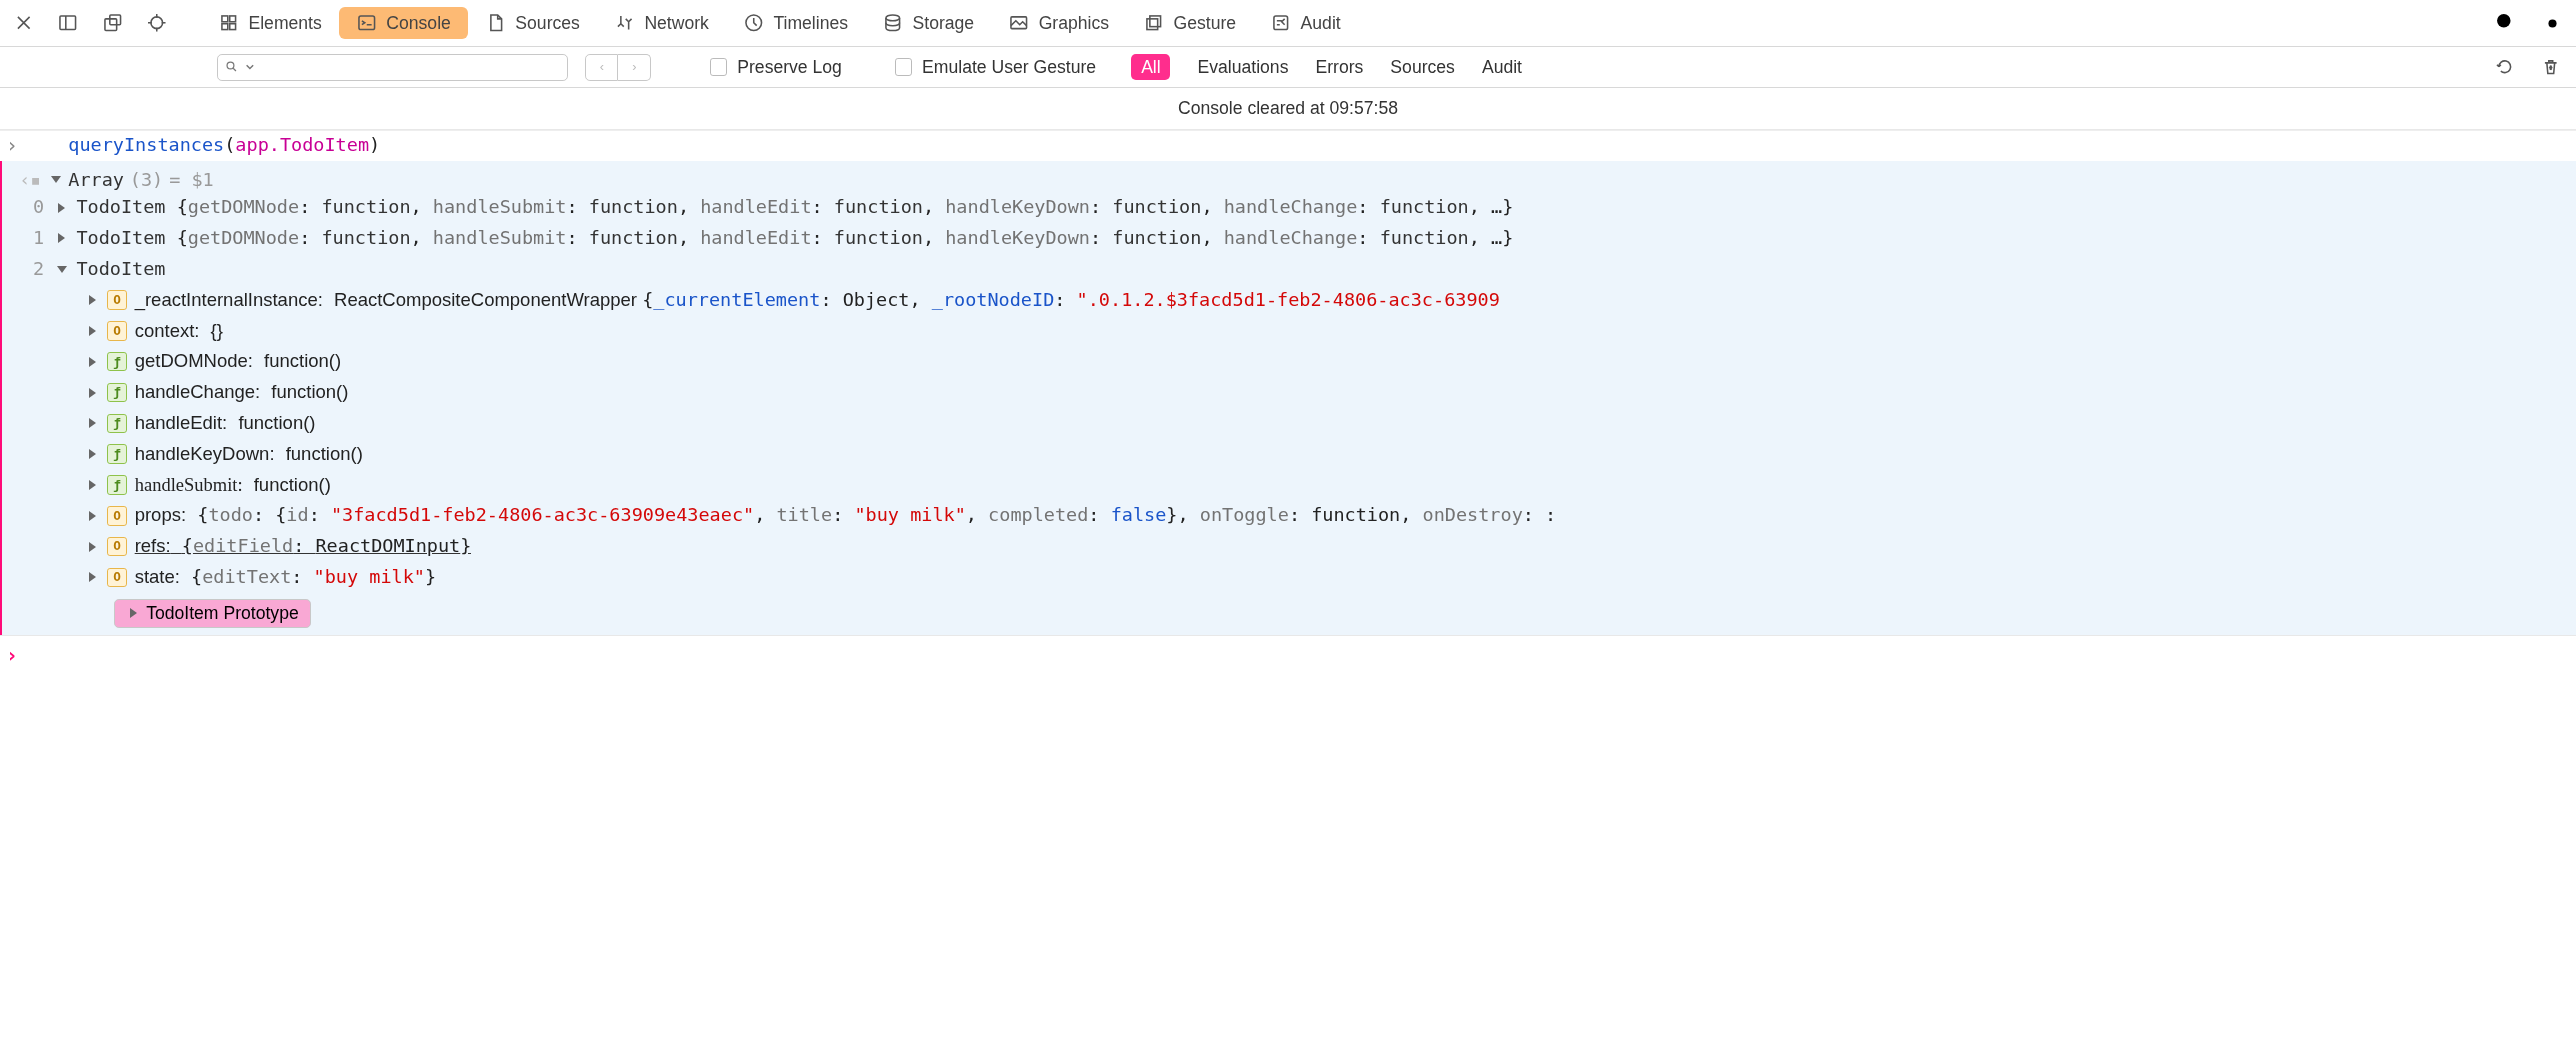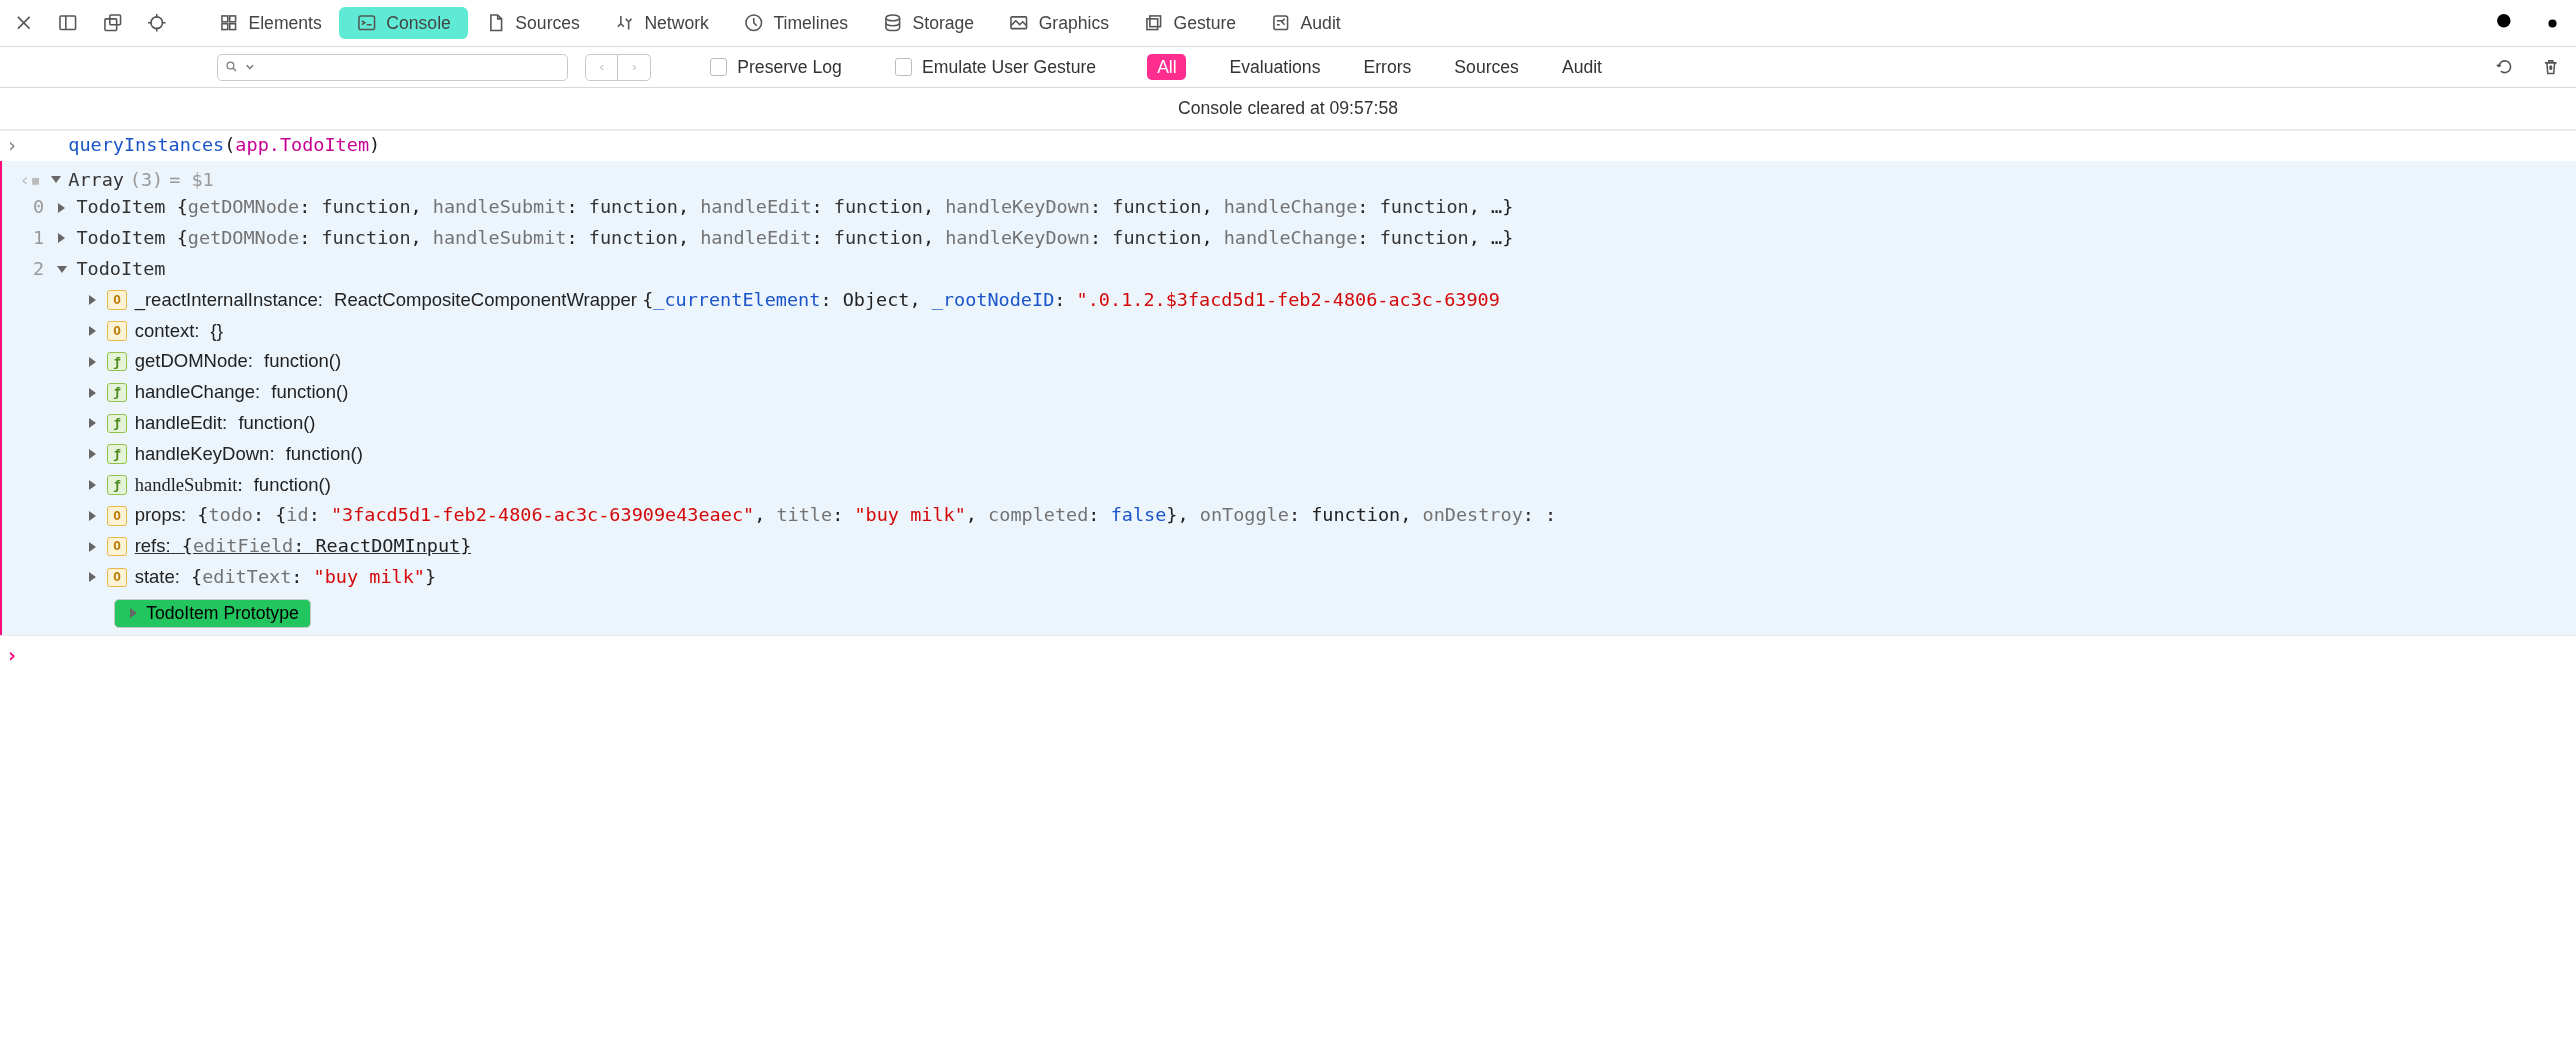--- a/index.html
+++ b/index.html
@@ -27,21 +27,21 @@
 .tool-icon-btn { cursor: pointer; display: flex; align-items: center; justify-content: center; width: 27px; height: 27px; }
 .tabs { display: flex; gap: 0; align-items: center; }
 .tab {
   display: flex; align-items: center; gap: 9.8px;
   padding: 5.9px 17.6px;
   border-radius: 5.9px;
   cursor: pointer;
   font-size: 17.6px;
   color: #444;
 }
-.tab.active { background: #5eead4; align-items: center; }
+.tab.active { background: #fdba74; align-items: center; }
 .tab-icon { display: flex; align-items: center; }
 .toolbar-spacer { flex: 1; }
 .right-icons { display: flex; gap: 19.5px; align-items: center; margin-left: 19.5px; }
 
 
 .console-toolbar {
   display: flex;
   align-items: center;
   height: 41px;
   border-bottom: 1px solid #d8d8d8;
@@ -65,21 +65,21 @@
   width: 33px; height: 27px;
   display: flex; align-items: center; justify-content: center;
   cursor: pointer;
   color: #bbb;
 }
 .nav-arrow:first-child { border-radius: 4.9px 0 0 4.9px; }
 .nav-arrow:last-child { border-radius: 0 4.9px 4.9px 0; border-left: none; }
 .checkbox-item { display: flex; align-items: center; gap: 9.8px; font-size: 17.6px; color: #333; }
 .cbox { width: 17.6px; height: 17.6px; border: 1px solid #bbb; border-radius: 2.9px; }
 .filter-pills { display: flex; gap: 27px; align-items: center; font-size: 17.6px; margin-left: 17.6px; }
-.pill { cursor: pointer; color: #333; margin-left: 16px; }
+.pill { cursor: pointer; color: #333; }
 .pill.active { background: #ff2d8d; color: #fff; padding: 2.9px 9.8px; border-radius: 4.9px; }
 .right-tool-icons { display: flex; gap: 19.5px; align-items: center; margin-left: auto; }
 .right-tool-icons svg { width: 19.5px; height: 19.5px; stroke: #555; fill: none; stroke-width: 1.6; }
 
 
 .status-line {
   text-align: center;
   padding: 9.8px 0;
   font-size: 17.6px;
   color: #333;
@@ -127,21 +127,21 @@
   font-size: 12.7px; font-weight: 600;
   flex-shrink: 0;
 }
 .badge-o { background: #fff3d6; border: 1px solid #e8b64a; color: #b87a00; }
 .badge-f { background: #e5f3d8; border: 1px solid #8ec24a; color: #4d8b1e; }
 
 .proto-btn {
   display: inline-flex; align-items: center; gap: 5.9px;
   border: 1px solid #c8c8c8;
   border-radius: 4.9px;
-  background: #22c55e;
+  background: #f9a8d4;
   padding: 2.9px 11.7px;
   font-size: 17.6px;
   cursor: pointer;
   margin-left: 59px;
   margin-top: 3.9px;
 }
 
 .prompt-line-final {
   border-top: 1px solid #e8e8e8;
   padding: 7.8px 5.9px;

